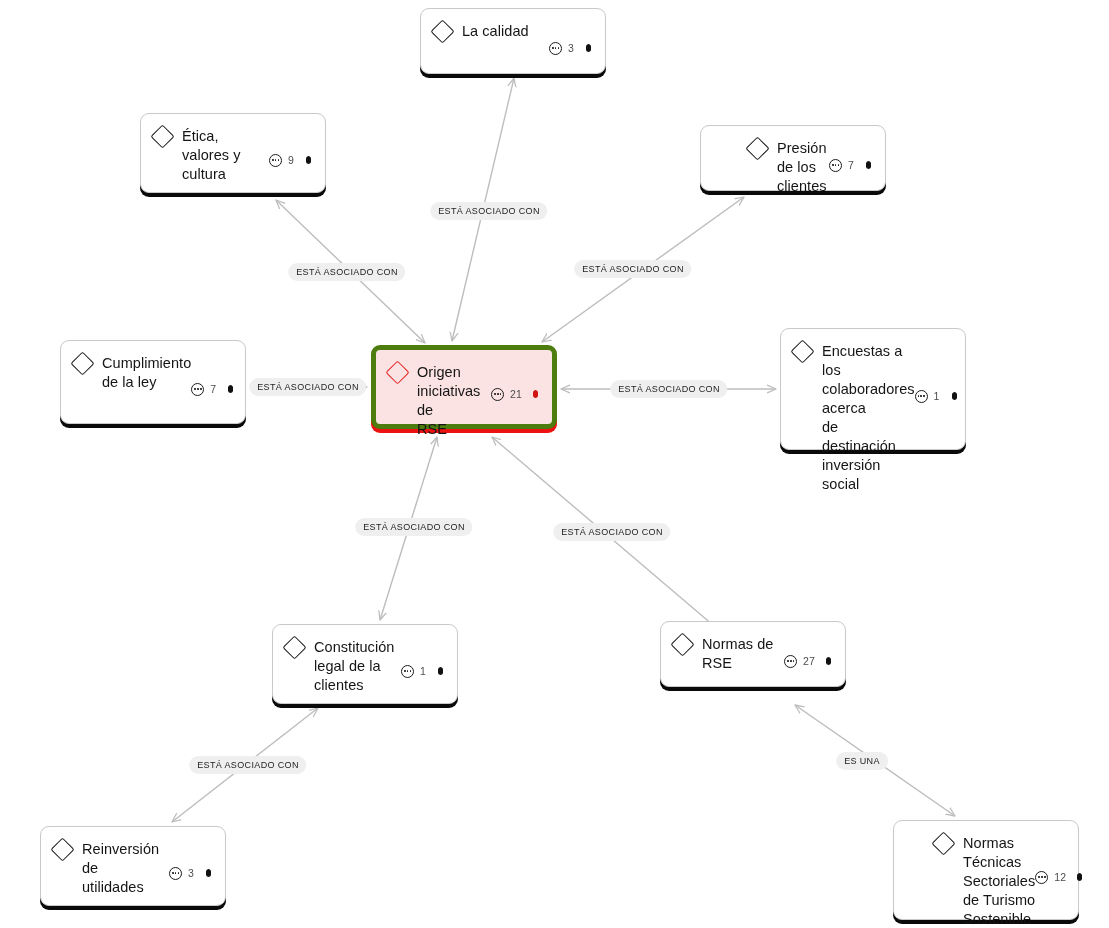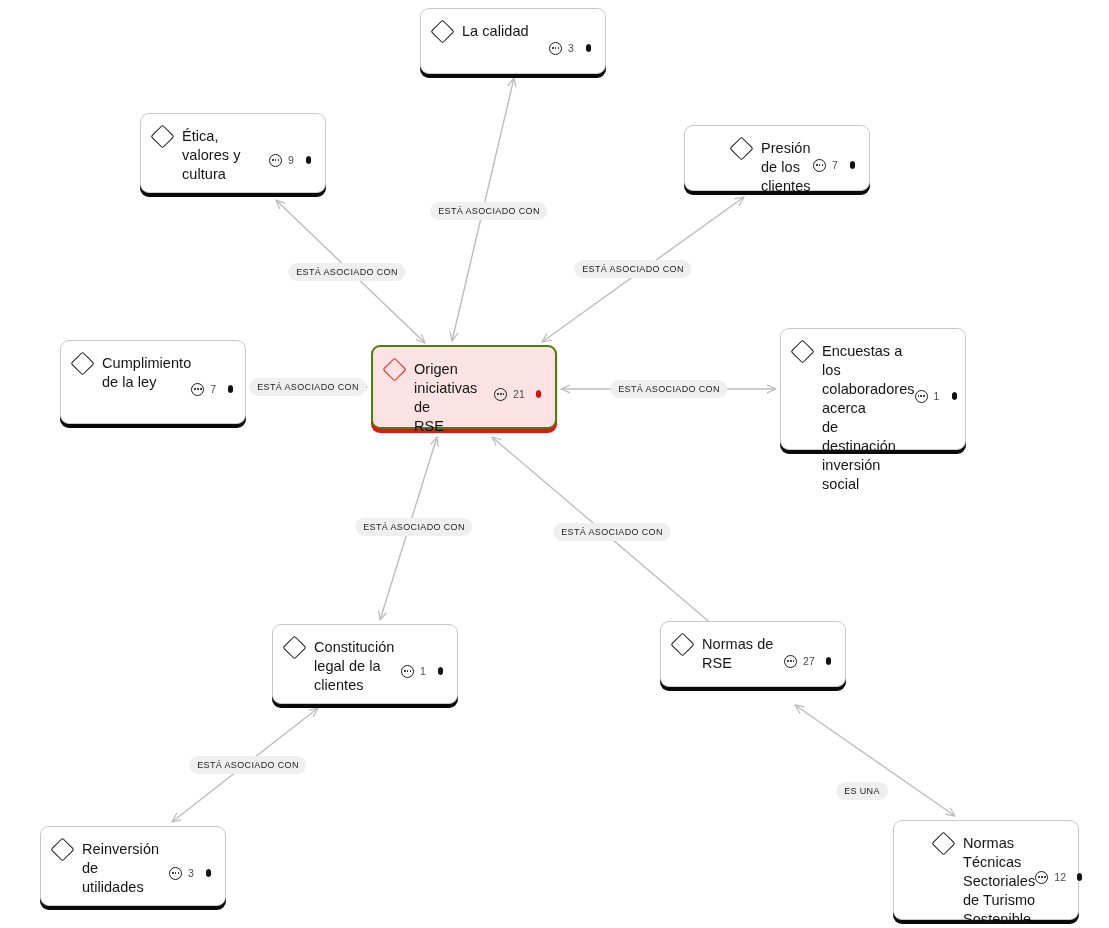--- a/index.html
+++ b/index.html
@@ -36,21 +36,21 @@
     border: 1px solid #c9c9c9;
     border-radius: 9px;
     padding: 13px 14px 9px 13px;
     display: flex;
     flex-direction: row;
     justify-content: space-between;
     box-shadow: 0 4px 0 0 #0a0a0a;
   }
   .node.selected {
     background: #fbe3e3;
-    border: 2px solid #4d7c0f;
+    border: 5px solid #4d7c0f;
     box-shadow: 0 4px 0 0 #ee1111;
   }
 
   .node-head {
     display: flex;
     align-items: flex-start;
     gap: 11px;
   }
   .diamond {
     flex: 0 0 auto;
@@ -197,21 +197,21 @@
             <i></i>
             <i></i>
             <i></i>
           </span>
           <span class="cmt-count">9</span>
           <span class="bar-track">
             <span class="bar-fill" style="display: block; width: 25%;"></span>
           </span>
         </div>
       </div>
-      <div class="node" style="left: 684px; top: 125px; width: 186px; height: 66px; padding-left: 48px;">
+      <div class="node" style="left: 700px; top: 125px; width: 186px; height: 66px; padding-left: 48px;">
         <div class="node-head">
           <span class="diamond"></span>
           <span class="node-title">Presión de los clientes</span>
         </div>
         <div class="node-foot">
           <span class="cmt-icon">
             <i></i>
             <i></i>
             <i></i>
           </span>
@@ -351,16 +351,16 @@
     </div>
   <div id="label-layer">
       <div class="edge-label" style="left: 489px; top: 211px;">ESTÁ ASOCIADO CON</div>
       <div class="edge-label" style="left: 347px; top: 272px;">ESTÁ ASOCIADO CON</div>
       <div class="edge-label" style="left: 633px; top: 269px;">ESTÁ ASOCIADO CON</div>
       <div class="edge-label" style="left: 308px; top: 387px;">ESTÁ ASOCIADO CON</div>
       <div class="edge-label" style="left: 669px; top: 389px;">ESTÁ ASOCIADO CON</div>
       <div class="edge-label" style="left: 414px; top: 527px;">ESTÁ ASOCIADO CON</div>
       <div class="edge-label" style="left: 612px; top: 532px;">ESTÁ ASOCIADO CON</div>
       <div class="edge-label" style="left: 248px; top: 765px;">ESTÁ ASOCIADO CON</div>
-      <div class="edge-label" style="left: 862px; top: 761px; margin-top: 30px;">ES UNA</div>
+      <div class="edge-label" style="left: 862px; top: 761px;">ES UNA</div>
     </div>
 
 </div>
 
 </body></html>

